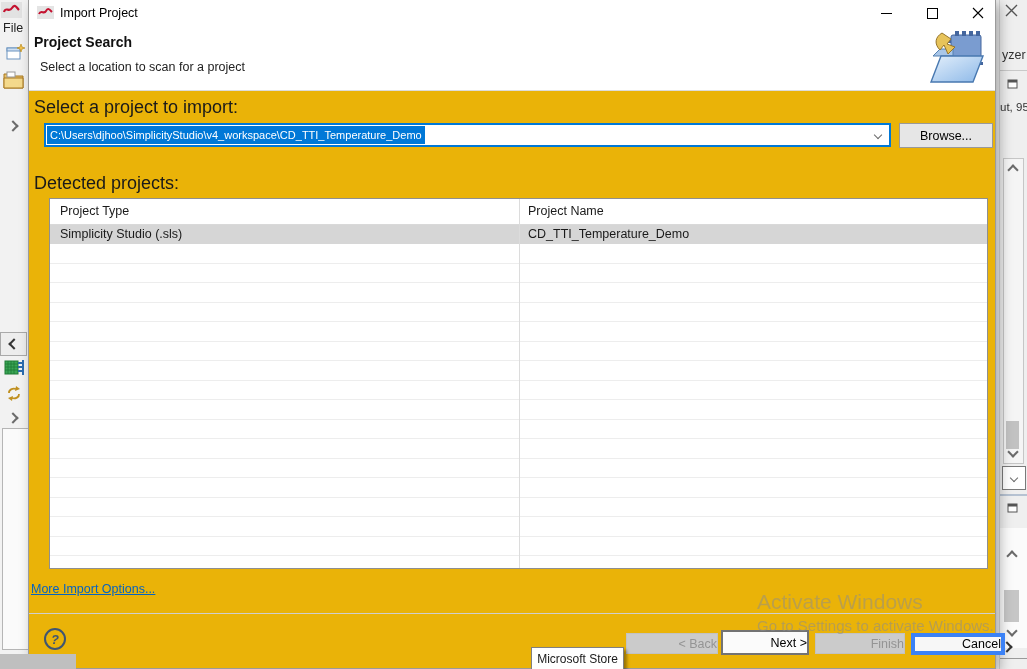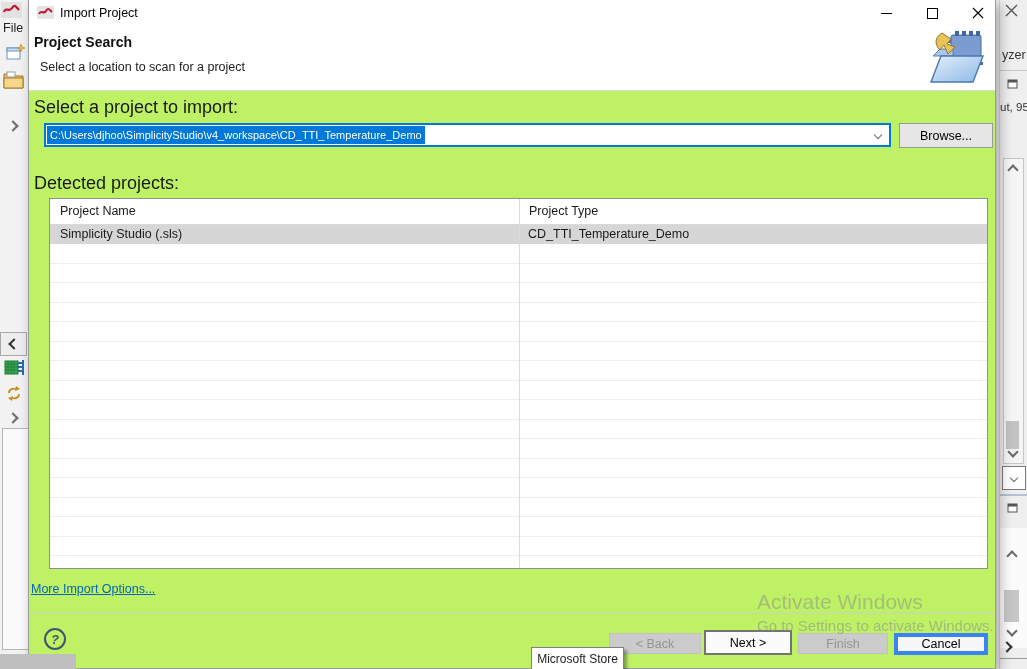--- a/index.html
+++ b/index.html
@@ -49,21 +49,21 @@
   
   .chev{display:inline-block;width:6px;height:6px;border-right:2px solid #6b6b6b;border-bottom:2px solid #6b6b6b;}
   .chev.up{transform:rotate(-135deg);}
   .chev.down{transform:rotate(45deg);}
   .chev.left{transform:rotate(135deg);}
   .chev.right{transform:rotate(-45deg);}
   .chev.dark{border-color:#333;}
   .chev.sm{width:5px;height:5px;border-width:1.5px;}
 
   
-  .dialog{position:absolute;left:28px;top:0;width:968px;height:669px;background:#bef264;
+  .dialog{position:absolute;left:28px;top:0;width:968px;height:669px;background:#eab308;
           border:1px solid #9b9b9b;border-top:none;box-sizing:border-box;
           box-shadow:4px 4px 12px rgba(0,0,0,.30);z-index:10;}
   .titlebar{position:absolute;left:0;top:0;width:100%;height:27px;background:#fff;}
   .tb-icon{position:absolute;left:8px;top:6px;width:17px;height:13px;}
   .tb-title{position:absolute;left:31px;top:0;line-height:27px;font-size:12.5px;color:#000;}
   .wb{position:absolute;top:0;width:34px;height:26px;display:flex;align-items:center;justify-content:center;}
   .wb.min{left:840px;} .wb.max{left:886px;} .wb.close{left:932px;}
   .glyph-min{width:11px;height:1px;background:#000;display:inline-block;}
   .glyph-max{width:9px;height:9px;border:1px solid #000;display:inline-block;}
 
@@ -101,21 +101,21 @@
 
   .link{position:absolute;left:2px;top:582px;color:#0563c1;text-decoration:underline;
         font-size:12.5px;cursor:pointer;}
 
   .fsep{position:absolute;left:0;top:613px;width:100%;height:1px;background:#cfcfcf;}
 
   .help{position:absolute;left:15px;top:628px;width:22px;height:22px;border-radius:50%;
         border:2px solid #3f5572;box-sizing:border-box;display:flex;align-items:center;
         justify-content:center;color:#3f5572;font-weight:bold;font-size:13px;font-style:italic;}
 
-  .fbtn{position:absolute;text-align:center;}
+  .fbtn{position:absolute;text-align:right;margin-left:17px;}
   .back{left:580px;top:633px;width:92px;height:21px;}
   .next{left:675px;top:630px;width:88px;height:25px;border:2px solid #737373;background:#fbfbfb;}
   .finish{left:769px;top:633px;width:90px;height:21px;}
   .cancel{left:865px;top:633px;width:94px;height:22px;background:#f7f7f7;border:4px solid #3b82f6;}
   .disabled{background:#cbcbcb;border:1px solid #c2c2c2;color:#949494;}
 
   
   .wm1{position:absolute;left:757px;top:590px;font-size:21px;color:#8c8c8c;opacity:.5;z-index:40;}
   .wm2{position:absolute;left:757px;top:617px;font-size:15px;color:#8c8c8c;opacity:.55;z-index:40;white-space:nowrap;}
   .taskbar-corner{position:absolute;left:0;top:654px;width:76px;height:15px;background:#bfbfbf;z-index:45;}
@@ -278,22 +278,22 @@
       <span class="combo-btn">
         <span class="chev down sm"></span>
       </span>
     </div>
     <button class="btn browse">Browse...</button>
 
     <div class="lbl det-lbl">Detected projects:</div>
 
     <div class="table">
       <div class="thead">
+        <div class="tcell c1">Project Type</div>
         <div class="tcell c0">Project Name</div>
-        <div class="tcell c1">Project Type</div>
       </div>
       <div>
           <div class="trow selected">
             <div class="tcell c1">Simplicity Studio (.sls)</div>
             <div class="tcell c0">CD_TTI_Temperature_Demo</div>
           </div>
           <div class="trow empty"></div>
           <div class="trow empty"></div>
           <div class="trow empty"></div>
           <div class="trow empty"></div>

